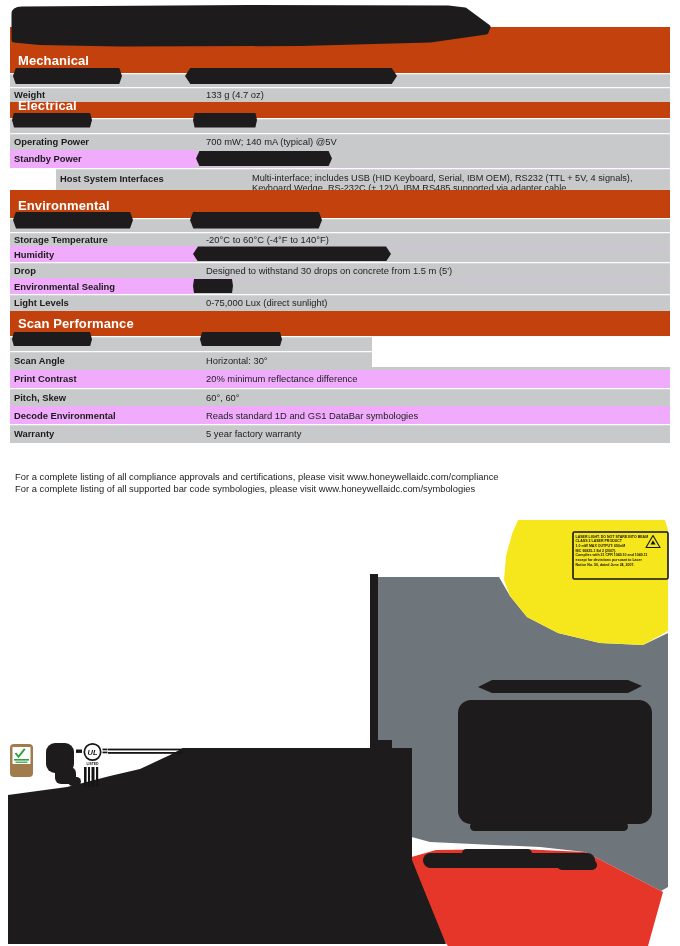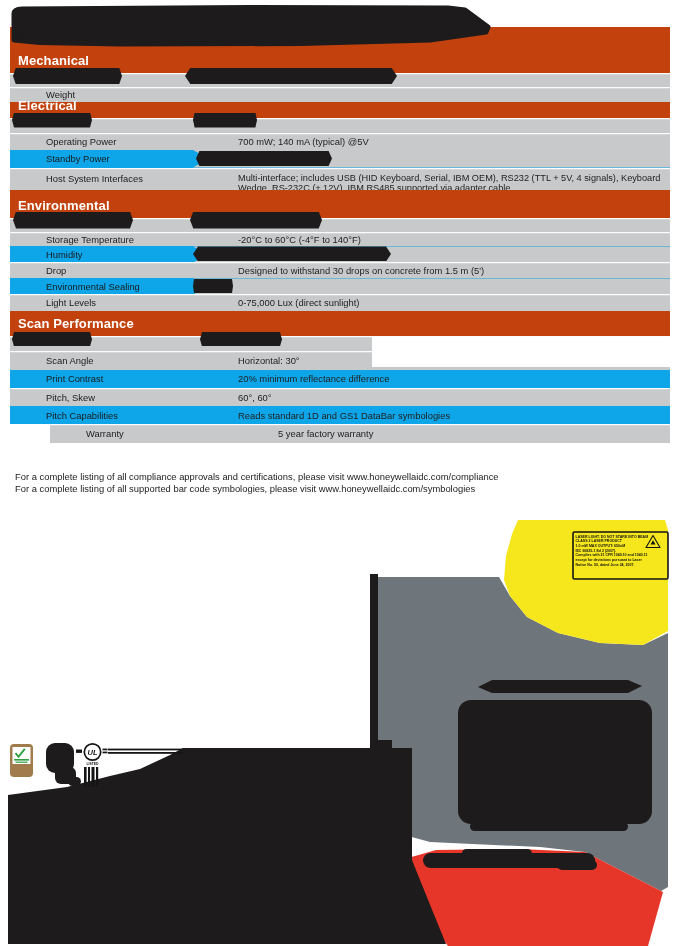--- a/index.html
+++ b/index.html
@@ -8,22 +8,22 @@
   .page{position:absolute;inset:0}
 
   
   #spec{position:absolute;left:10px;top:27px;width:660px;z-index:1}
   .band{background:#c2410c;height:28px;position:relative}
   .band.first{height:46px}
   .band.scan{height:24.5px}
   .btitle{position:absolute;left:8px;bottom:5px;color:#ffffff;font-weight:bold;font-size:13px;letter-spacing:.1px}
   .row{position:relative;display:flex;font-size:9.4px;color:#1b1b1b}
   .row.gray{background:#c8c9ca;box-shadow:inset 0 1.2px 0 rgba(255,255,255,.95)}
-  .row.white{background:#0ea5e9}
-  .lbl{width:183px;padding-left:36px;font-weight:normal;display:flex;align-items:center;position:relative;z-index:2}
+  .row.white{background:#f0abfc}
+  .lbl{width:183px;padding-left:4px;font-weight:bold;display:flex;align-items:center;position:relative;z-index:2}
   .val{flex:1;display:flex;align-items:center;position:relative;padding-left:9px;padding-right:8px;color:#222}
   .row.multiline .val{display:block;padding-top:5px;line-height:10.3px;font-size:9.2px}
   .graypatch{position:absolute;left:183px;right:0;top:0;bottom:0;background:#c8c9ca;
              clip-path:polygon(0 0,100% 0,100% 100%,0 100%,16px 50%);z-index:1}
   .blob{position:absolute;background:#1d1b1c;z-index:3;
         clip-path:polygon(0% 50%,2.5% 0%,97.5% 0%,100% 50%,97.5% 100%,2.5% 100%)}
 
   #scan-white-patch{position:absolute;left:372px;top:337px;width:298px;height:30px;background:#ffffff;z-index:4}
 
   #title-blob{position:absolute;left:0;top:0;z-index:3}
@@ -44,41 +44,42 @@
         <span class="btitle">Mechanical</span>
       </div>
       <div class="row gray" style="height: 14.3px;">
         <div class="lbl"></div>
         <div class="val"></div>
         <div class="blob" style="left: 3px; top: -5px; width: 109px; height: 16px;"></div>
         <div class="blob" style="left: 175px; top: -5px; width: 212px; height: 16px;"></div>
       </div>
       <div class="row gray" style="height: 14.3px;">
         <div class="lbl">Weight</div>
+        <div class="val">133 g (4.7 oz)</div>
       </div>
       <div class="band" style="height: 16px;">
         <span class="btitle">Electrical</span>
       </div>
       <div class="row gray" style="height: 15px;">
         <div class="lbl"></div>
         <div class="val"></div>
         <div class="blob" style="left: 2px; top: -5px; width: 80px; height: 15px;"></div>
         <div class="blob" style="left: 183px; top: -5px; width: 64px; height: 15px;"></div>
       </div>
       <div class="row gray" style="height: 17.5px;">
         <div class="lbl">Operating Power</div>
         <div class="val">700 mW; 140 mA (typical) @5V</div>
       </div>
       <div class="row white" style="height: 17.5px;">
         <div class="lbl">Standby Power</div>
         <div class="val"></div>
         <div class="graypatch"></div>
         <div class="blob" style="left: 186px; top: 1px; width: 136px; height: 15px;"></div>
       </div>
-      <div class="row gray multiline" style="height: 22px;">
+      <div class="row gray multiline" style="height: 22px; margin-left: 46px;">
         <div class="lbl">Host System Interfaces</div>
         <div class="val">Multi-interface; includes USB (HID Keyboard, Serial, IBM OEM), RS232 (TTL + 5V, 4 signals), Keyboard Wedge, RS-232C (± 12V), IBM RS485 supported via adapter cable</div>
       </div>
       <div class="band" style="height: 28px;">
         <span class="btitle">Environmental</span>
       </div>
       <div class="row gray" style="height: 14.9px;">
         <div class="lbl"></div>
         <div class="val"></div>
         <div class="blob" style="left: 3px; top: -6px; width: 120px; height: 17px;"></div>
@@ -123,24 +124,24 @@
       </div>
       <div class="row white" style="height: 18.3px;">
         <div class="lbl">Print Contrast</div>
         <div class="val">20% minimum reflectance difference</div>
       </div>
       <div class="row gray" style="height: 18.3px;">
         <div class="lbl">Pitch, Skew</div>
         <div class="val">60°, 60°</div>
       </div>
       <div class="row white" style="height: 18.3px;">
-        <div class="lbl">Pitch Capabilities</div>
+        <div class="lbl">Decode Environmental</div>
         <div class="val">Reads standard 1D and GS1 DataBar symbologies</div>
       </div>
-      <div class="row gray" style="height: 18.3px; margin-left: 40px;">
+      <div class="row gray" style="height: 18.3px;">
         <div class="lbl">Warranty</div>
         <div class="val">5 year factory warranty</div>
       </div>
     </div>
 
   <div id="scan-white-patch"></div>
 
   <div id="footer">
     <div>For a complete listing of all compliance approvals and certifications, please visit  www.honeywellaidc.com/compliance</div>
     <div>For a complete listing of all supported bar code symbologies, please visit www.honeywellaidc.com/symbologies</div>

